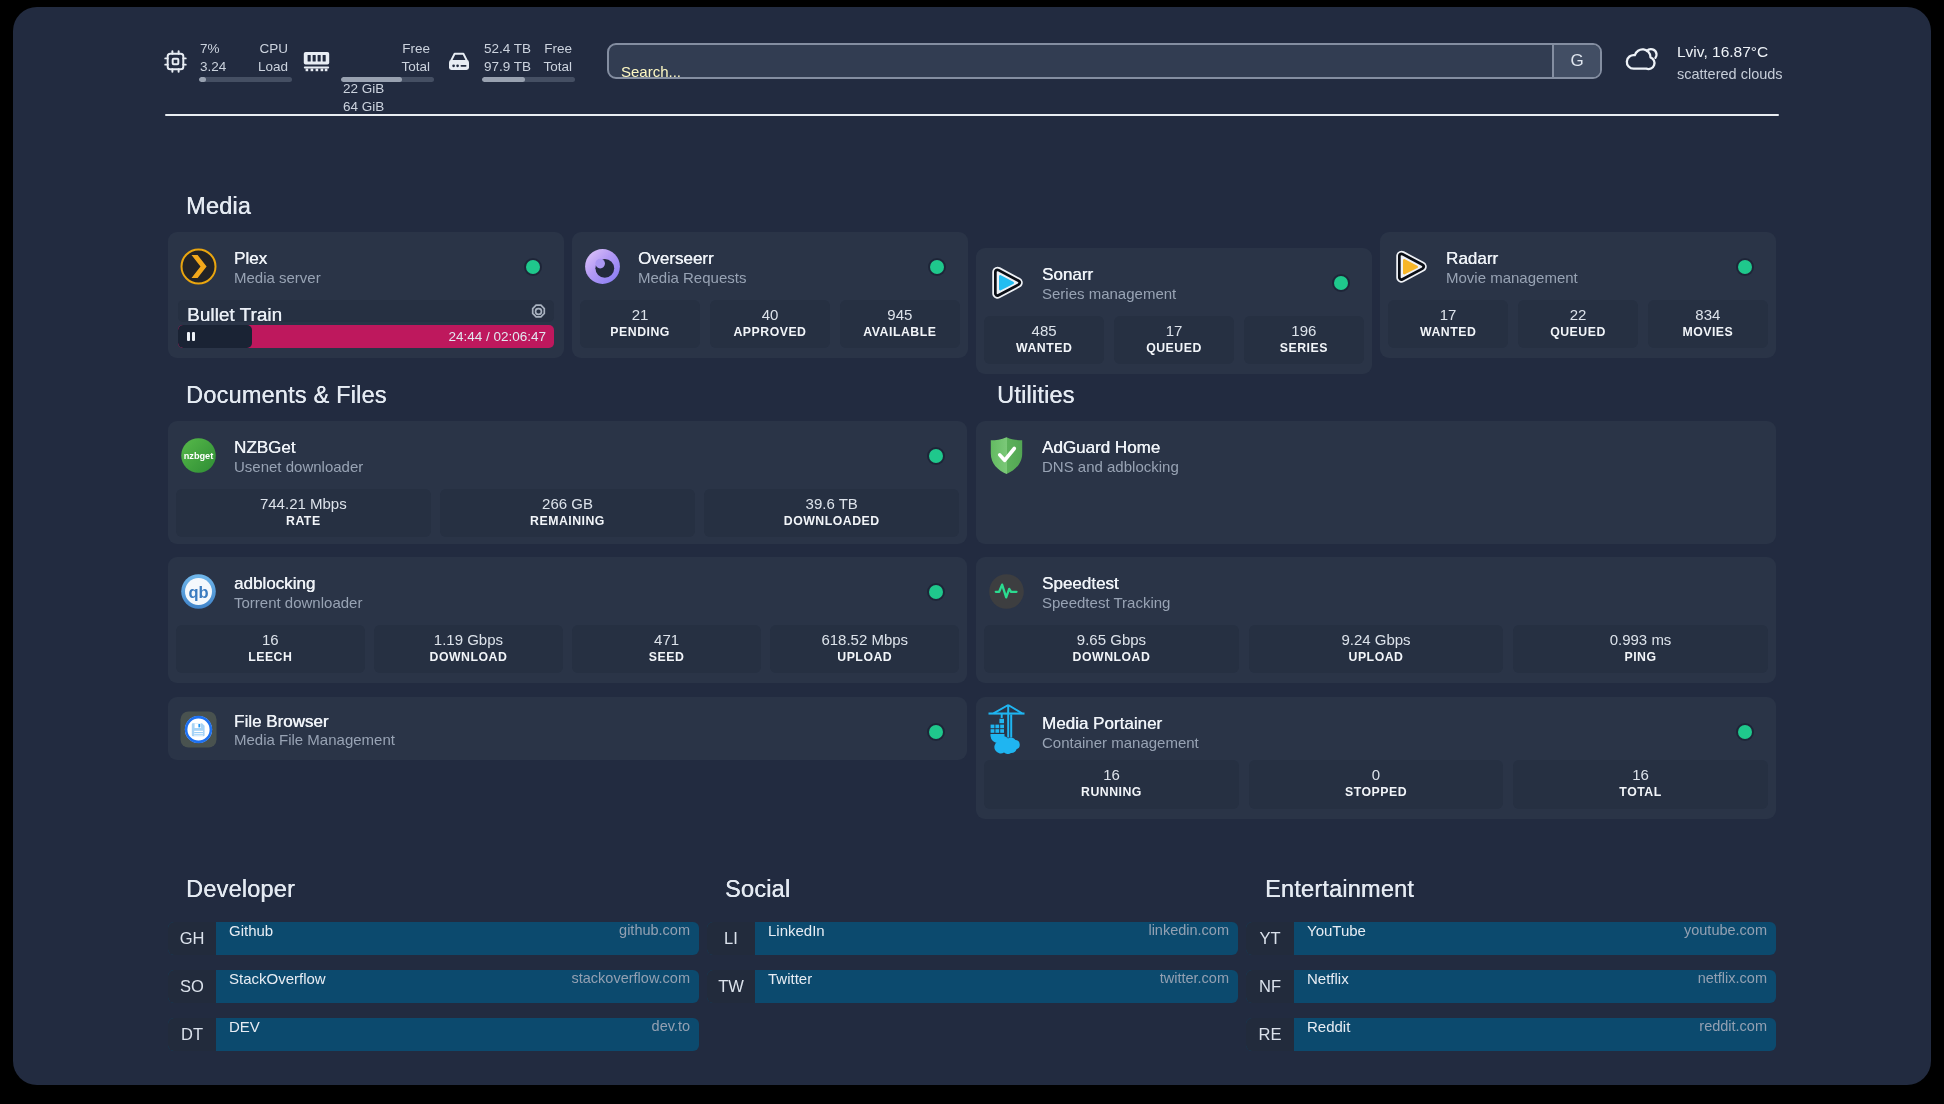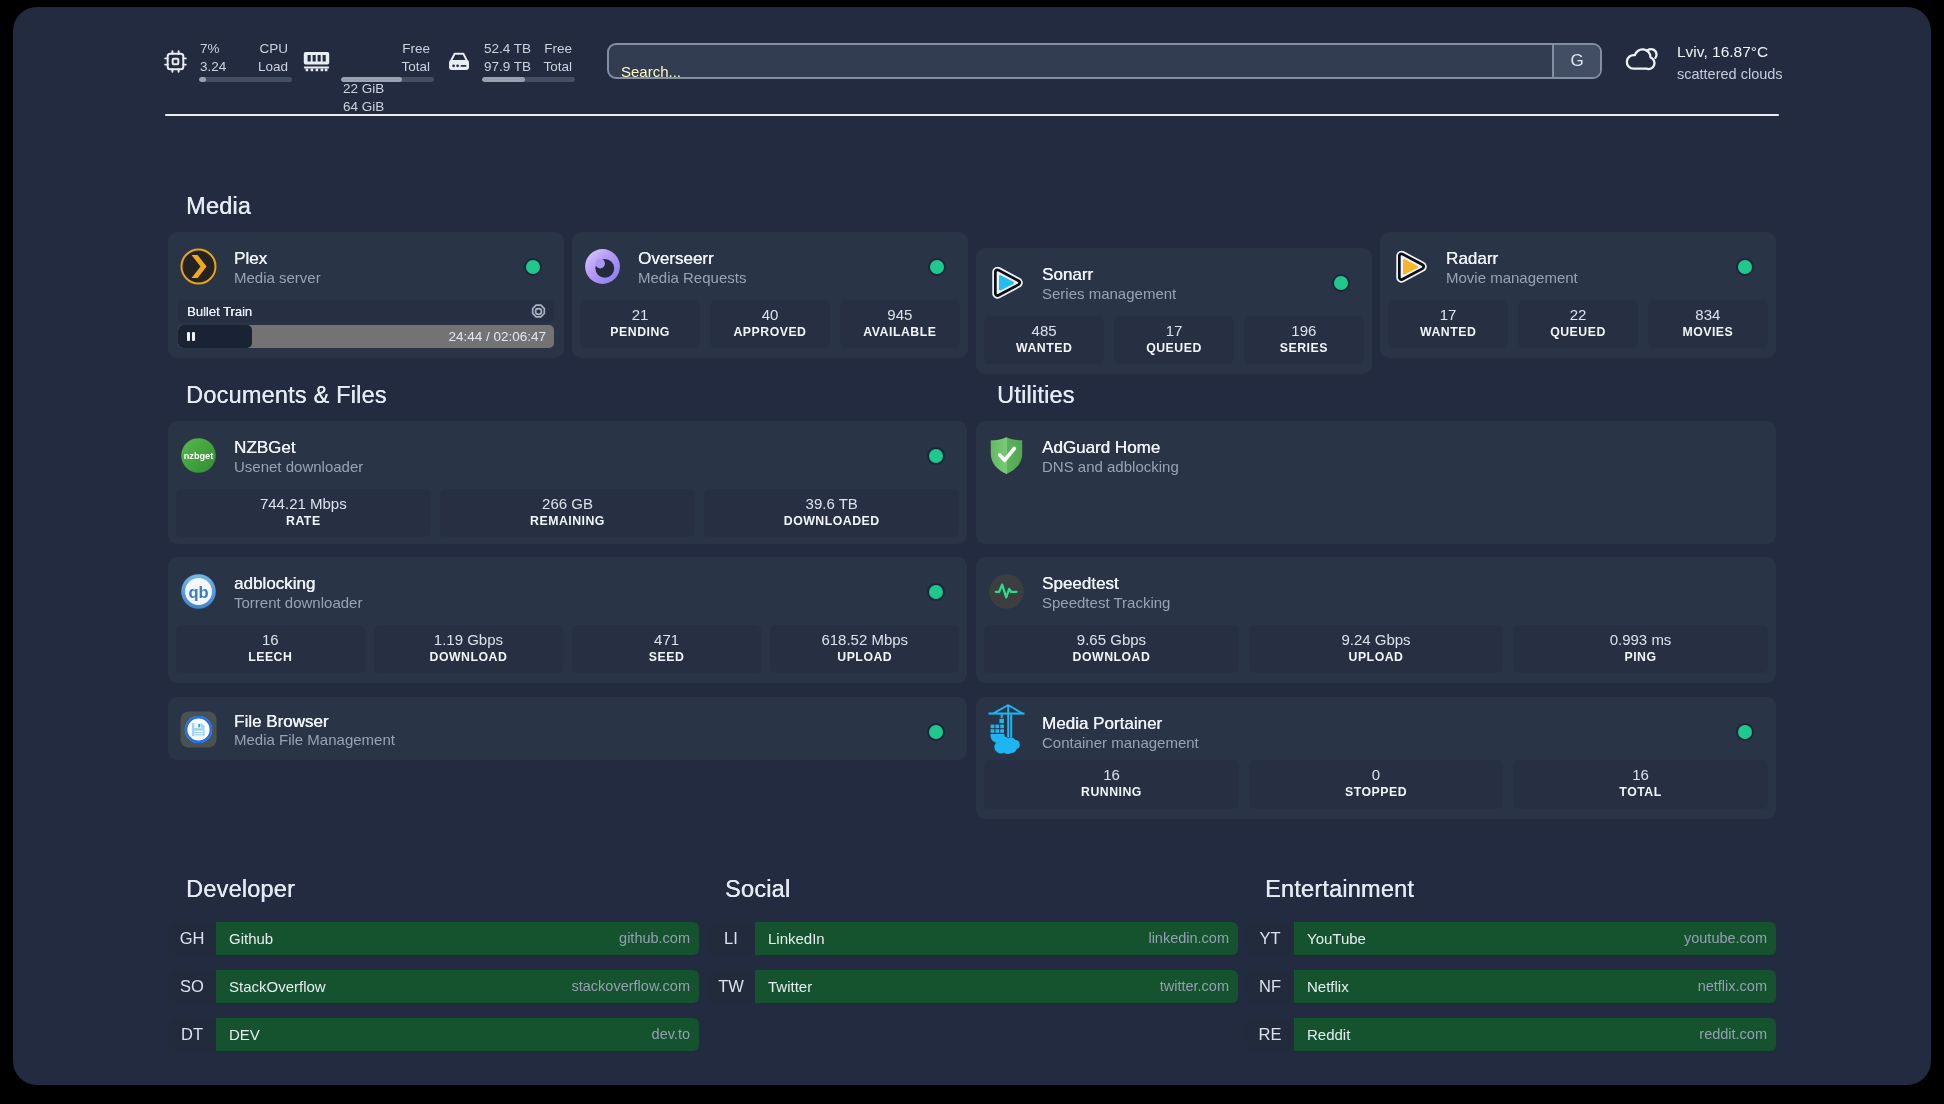--- a/index.html
+++ b/index.html
@@ -24,21 +24,21 @@
   .sb .v { margin-top:6px; font-size:15px; color:#dce2ea; font-weight:400; }
   .sb .l { margin-top:2px; font-size:12.3px; color:#f2f5f9; font-weight:700;
     letter-spacing:0.5px; }
   
   .rv { position:absolute; font-size:13.5px; color:#ccd3de; line-height:18px; }
   .rl { position:absolute; font-size:13.5px; color:#ccd3de; line-height:18px; text-align:right; }
   .rbar { position:absolute; height:5px; border-radius:2.5px; background:#47516680; background:#454f63; overflow:hidden; }
   .rfill { height:100%; background:#98a1b0; border-radius:2.5px; }
   
   .bmrow { position:absolute; height:33.5px; border-radius:6px; overflow:hidden;
-    background:#14532d; display:flex; align-items:center; }
+    background:#0c4a6e; display:flex; align-items:flex-start; }
   .bmab { width:48px; align-self:stretch; background:#222b3c; display:flex;
     align-items:center; justify-content:center; font-size:16.5px; color:#dbe2ec;
     font-weight:400; flex:none; }
   .bmname { margin-left:13px; font-size:15px; color:#e7ecf3; flex:1; }
   .bmurl { margin-right:9px; font-size:14.5px; color:#93a0b2; }
 </style>
 </head>
 <body>
 <div id="page"></div>
 
@@ -113,27 +113,27 @@
 
 <div class="card" style="left:168px; top:232px; width:396px; height:126px;">
   <svg class="ic" viewBox="0 0 37 37">
     <circle cx="18.5" cy="18.5" r="17" fill="#232326" stroke="#e9a50f" stroke-width="2"></circle>
     <path d="M11.5 7 h6.1 L26.6 18.5 L17.6 30 h-6.1 l9 -11.5 Z" fill="#f3a81b"></path>
   </svg>
   <div class="t1">Plex</div>
   <div class="t2">Media server</div>
   <div class="dot"></div>
   <div class="abs" style="left:10px; right:10px; top:68px; height:22px; background:#263042; border-radius:5px;">
-    <div class="abs" style="left:9px; top:3.5px; font-size:13px; color:#e9eef5; font-weight:400; text-shadow:0.3px 0 0 currentColor;">Bullet Train</div>
+    <div class="abs" style="left:9px; top:3.5px; font-size:19px; color:#e9eef5; font-weight:400; text-shadow:0.3px 0 0 currentColor;">Bullet Train</div>
     <svg class="abs" style="right:8px; top:3.5px;" width="15" height="15" viewBox="0 0 15 15" fill="none" stroke="#a9b2c0" stroke-width="1.7">
       <path d="M5.1 1.2 h4.8 l3.4 3.4 v4.8 l-3.4 3.4 h-4.8 l-3.4 -3.4 v-4.8 Z"></path>
       <rect x="4.6" y="4.6" width="5.8" height="5.8" rx="2.6"></rect>
     </svg>
   </div>
-  <div class="abs" style="left:10px; right:10px; top:93px; height:23px; background:#737373; border-radius:5px; overflow:hidden;">
+  <div class="abs" style="left:10px; right:10px; top:93px; height:23px; background:#be185d; border-radius:5px; overflow:hidden;">
     <div class="abs" style="left:0; top:0; bottom:0; width:19.6%; background:#1a2334; border-radius:5px;"></div>
     <div class="abs" style="left:9px; top:7px; width:2.6px; height:9px; background:#eef2f7; border-radius:1px;"></div>
     <div class="abs" style="left:14.2px; top:7px; width:2.6px; height:9px; background:#eef2f7; border-radius:1px;"></div>
     <div class="abs" style="right:8px; top:4px; font-size:13.5px; color:#e2e8f0;">24:44 / 02:06:47</div>
   </div>
 </div>
 
 <div class="card" style="left:572px; top:232px; width:396px; height:126px;">
   <svg class="ic" viewBox="0 0 37 37">
     <defs>

